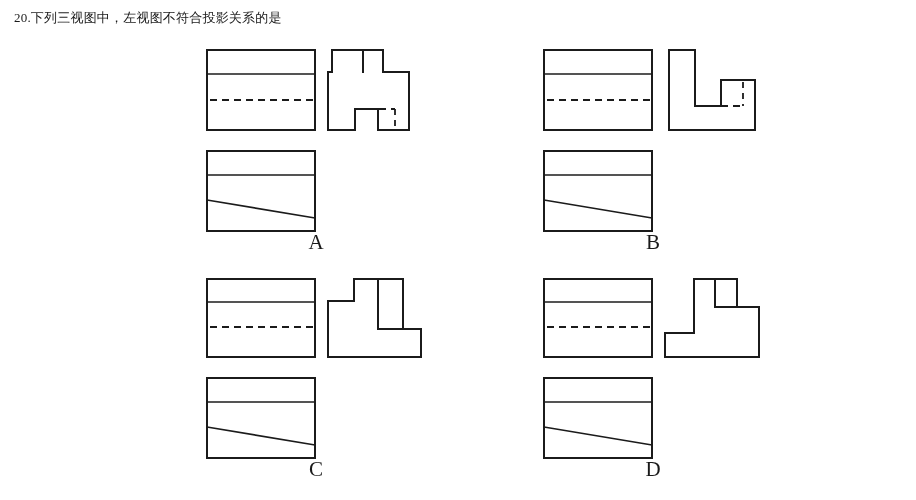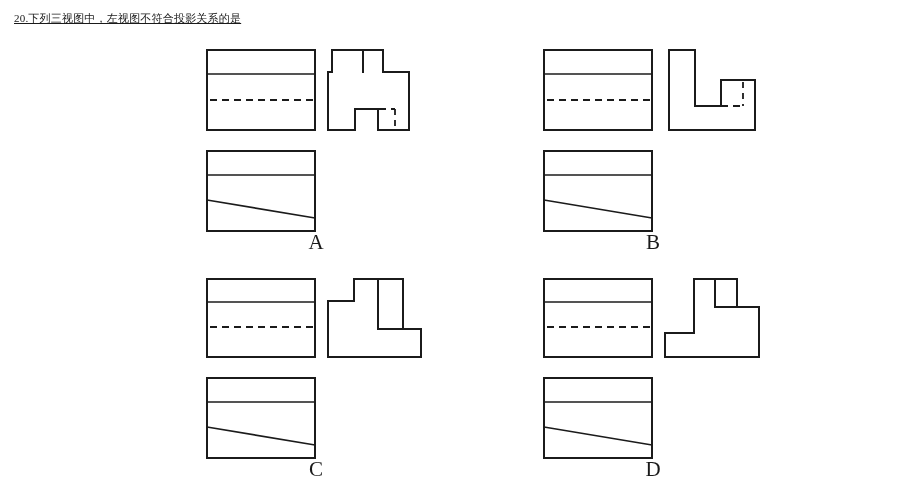--- a/index.html
+++ b/index.html
@@ -12,25 +12,24 @@
     height: 500px;
     position: relative;
     font-family: "Liberation Serif", "DejaVu Serif", serif;
     color: #1a1a1a;
     overflow: hidden;
   }
   #question-stem {
     position: absolute;
     left: 14px;
     top: 7px;
-    font-size: 11px;
+    font-size: 13px;
     line-height: 22px;
     letter-spacing: 0.2px;
     white-space: nowrap;
-    text-decoration: underline;
   }
   .option-block {
     position: absolute;
   }
   .option-label {
     position: absolute;
     font-size: 21px;
     line-height: 21px;
     text-align: center;
     width: 40px;

